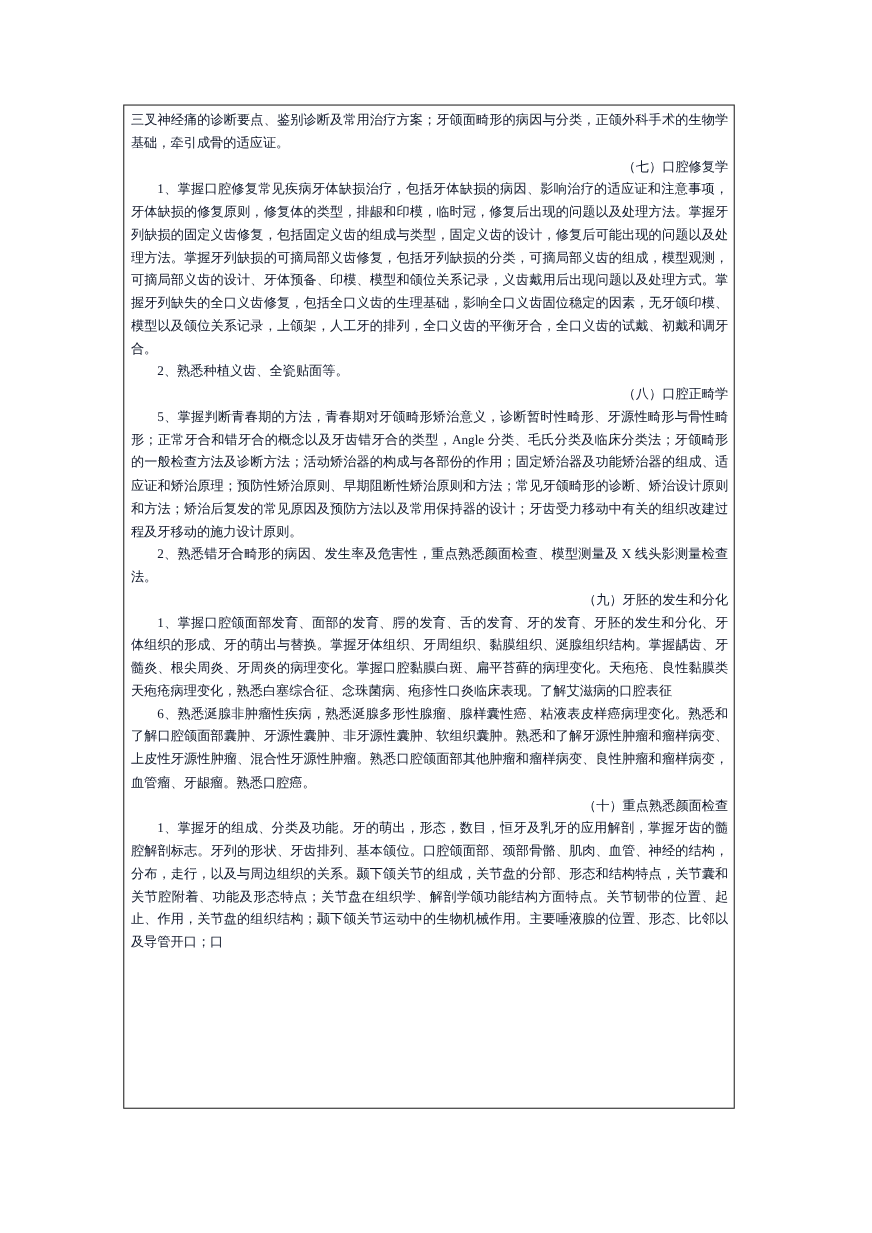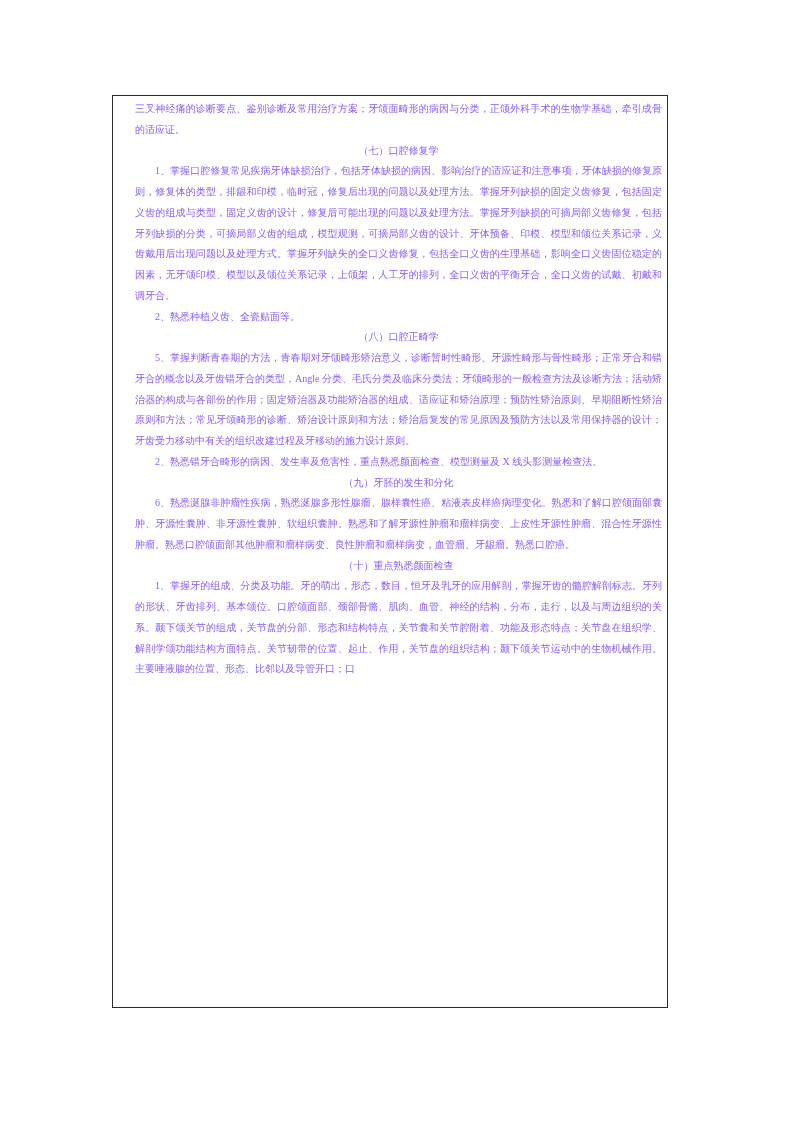--- a/index.html
+++ b/index.html
@@ -20,50 +20,50 @@
     left: 112px;
     top: 95px;
     width: 556px;
     height: 913px;
     box-sizing: border-box;
     border: 1.5px solid #2b2b2b;
     padding: 3px 5px 0 6px;
     overflow: hidden;
   }
   .doc-text {
-    font-size: 10px;
+    font-size: 12px;
     line-height: 20.75px;
-    color: #8b5cf6;
+    color: #0f172a;
     letter-spacing: 0;
-    margin-left: 16px;
   }
   .doc-text p {
     margin: 0;
     padding: 0;
     text-align: justify;
   }
   .doc-text p.indent {
     text-indent: 2em;
   }
   .doc-text p.heading {
-    text-align: center;
+    text-align: right;
   }
 </style>
 </head>
 <body>
 
 <div class="page">
   <div class="table-cell">
     <div class="doc-text">
         <p class="paragraph">三叉神经痛的诊断要点、鉴别诊断及常用治疗方案；牙颌面畸形的病因与分类，正颌外科手术的生物学基础，牵引成骨的适应证。</p>
         <p class="heading">（七）口腔修复学</p>
         <p class="paragraph indent">1、掌握口腔修复常见疾病牙体缺损治疗，包括牙体缺损的病因、影响治疗的适应证和注意事项，牙体缺损的修复原则，修复体的类型，排龈和印模，临时冠，修复后出现的问题以及处理方法。掌握牙列缺损的固定义齿修复，包括固定义齿的组成与类型，固定义齿的设计，修复后可能出现的问题以及处理方法。掌握牙列缺损的可摘局部义齿修复，包括牙列缺损的分类，可摘局部义齿的组成，模型观测，可摘局部义齿的设计、牙体预备、印模、模型和颌位关系记录，义齿戴用后出现问题以及处理方式。掌握牙列缺失的全口义齿修复，包括全口义齿的生理基础，影响全口义齿固位稳定的因素，无牙颌印模、模型以及颌位关系记录，上颌架，人工牙的排列，全口义齿的平衡牙合，全口义齿的试戴、初戴和调牙合。</p>
         <p class="paragraph indent">2、熟悉种植义齿、全瓷贴面等。</p>
         <p class="heading">（八）口腔正畸学</p>
         <p class="paragraph indent">5、掌握判断青春期的方法，青春期对牙颌畸形矫治意义，诊断暂时性畸形、牙源性畸形与骨性畸形；正常牙合和错牙合的概念以及牙齿错牙合的类型，Angle 分类、毛氏分类及临床分类法；牙颌畸形的一般检查方法及诊断方法；活动矫治器的构成与各部份的作用；固定矫治器及功能矫治器的组成、适应证和矫治原理；预防性矫治原则、早期阻断性矫治原则和方法；常见牙颌畸形的诊断、矫治设计原则和方法；矫治后复发的常见原因及预防方法以及常用保持器的设计；牙齿受力移动中有关的组织改建过程及牙移动的施力设计原则。</p>
         <p class="paragraph indent">2、熟悉错牙合畸形的病因、发生率及危害性，重点熟悉颜面检查、模型测量及 X 线头影测量检查法。</p>
         <p class="heading">（九）牙胚的发生和分化</p>
+        <p class="paragraph indent">1、掌握口腔颌面部发育、面部的发育、腭的发育、舌的发育、牙的发育、牙胚的发生和分化、牙体组织的形成、牙的萌出与替换。掌握牙体组织、牙周组织、黏膜组织、涎腺组织结构。掌握龋齿、牙髓炎、根尖周炎、牙周炎的病理变化。掌握口腔黏膜白斑、扁平苔藓的病理变化。天疱疮、良性黏膜类天疱疮病理变化，熟悉白塞综合征、念珠菌病、疱疹性口炎临床表现。了解艾滋病的口腔表征</p>
         <p class="paragraph indent">6、熟悉涎腺非肿瘤性疾病，熟悉涎腺多形性腺瘤、腺样囊性癌、粘液表皮样癌病理变化。熟悉和了解口腔颌面部囊肿、牙源性囊肿、非牙源性囊肿、软组织囊肿。熟悉和了解牙源性肿瘤和瘤样病变、上皮性牙源性肿瘤、混合性牙源性肿瘤。熟悉口腔颌面部其他肿瘤和瘤样病变、良性肿瘤和瘤样病变，血管瘤、牙龈瘤。熟悉口腔癌。</p>
         <p class="heading">（十）重点熟悉颜面检查</p>
         <p class="paragraph indent">1、掌握牙的组成、分类及功能。牙的萌出，形态，数目，恒牙及乳牙的应用解剖，掌握牙齿的髓腔解剖标志。牙列的形状、牙齿排列、基本颌位。口腔颌面部、颈部骨骼、肌肉、血管、神经的结构，分布，走行，以及与周边组织的关系。颞下颌关节的组成，关节盘的分部、形态和结构特点，关节囊和关节腔附着、功能及形态特点；关节盘在组织学、解剖学颌功能结构方面特点。关节韧带的位置、起止、作用，关节盘的组织结构；颞下颌关节运动中的生物机械作用。主要唾液腺的位置、形态、比邻以及导管开口；口</p>
       </div>
   </div>
 </div>
 
 </body></html>

